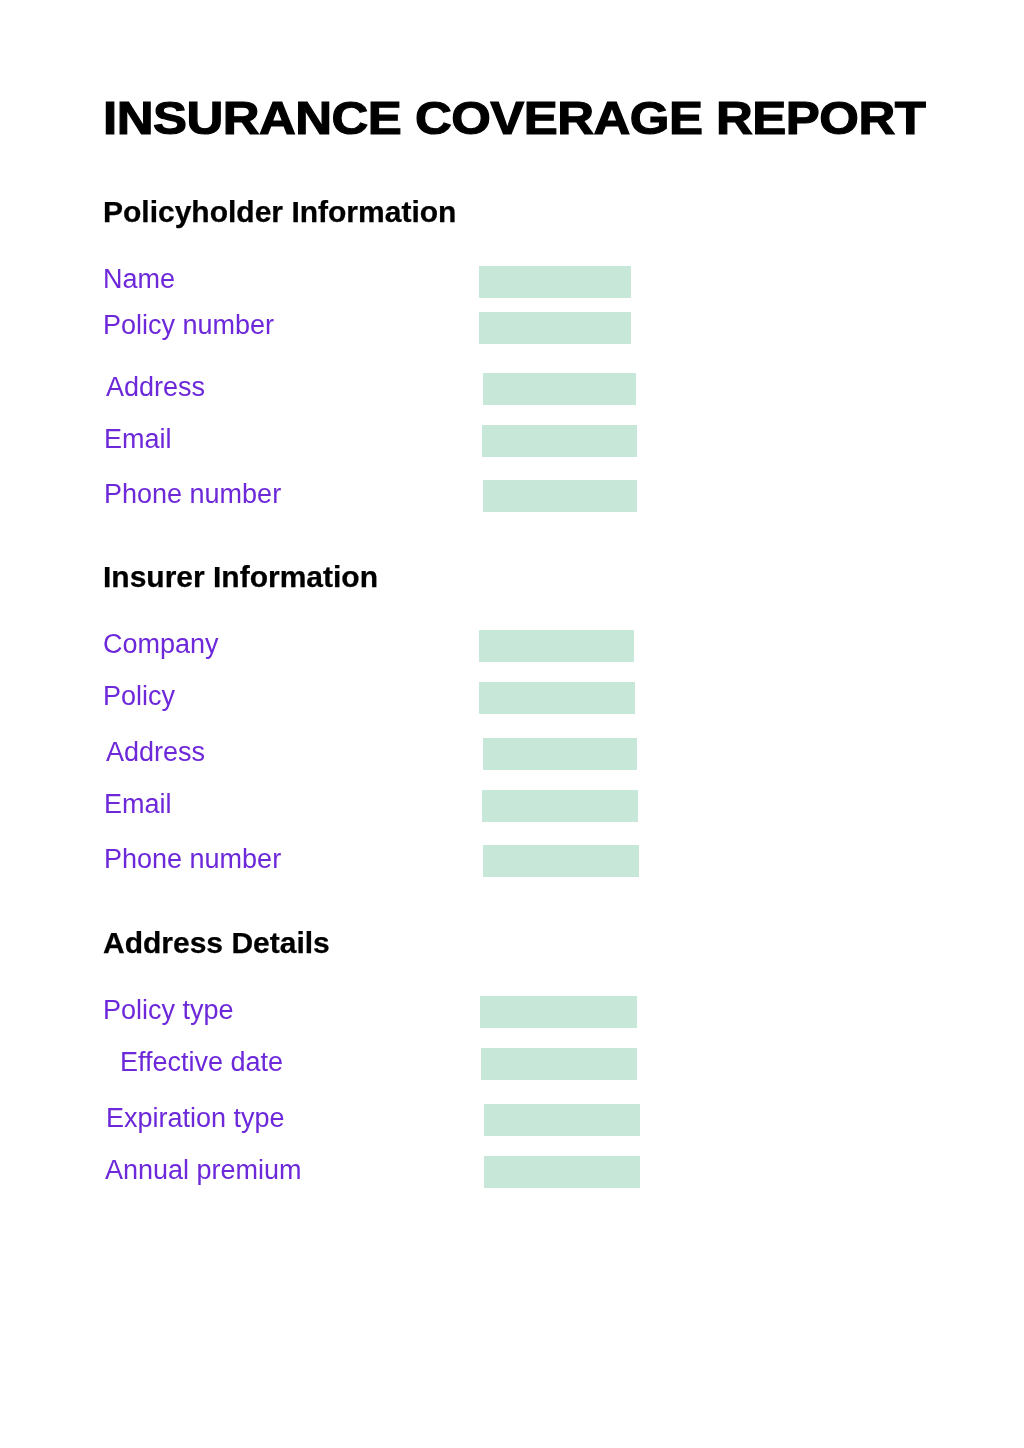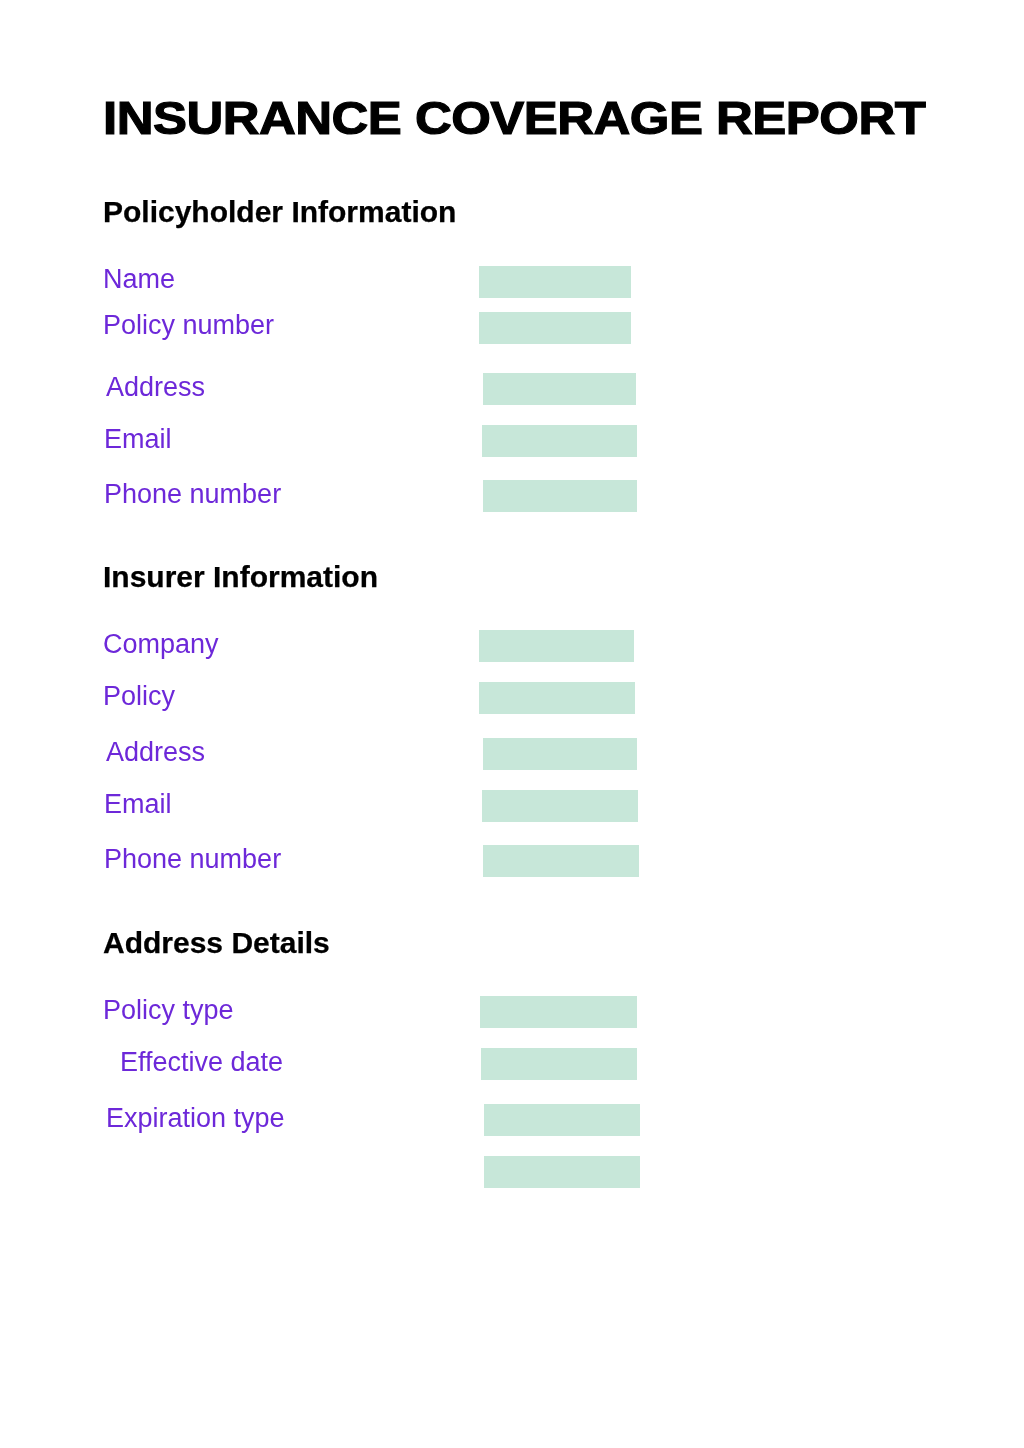--- a/index.html
+++ b/index.html
@@ -164,17 +164,18 @@
       <div class="field-label" style="left: 120px;">Effective date</div>
       <div class="field-box" style="left: 481px; top: 4px; width: 156px; background: rgb(199, 231, 217);"></div>
     </div>
 
     <div class="field-row" style="top: 174px;">
       <div class="field-label" style="left: 106px;">Expiration type</div>
       <div class="field-box" style="left: 484px; top: 4px; width: 156px; background: rgb(199, 231, 217);"></div>
     </div>
 
     <div class="field-row" style="top: 226px;">
+      <div class="field-label" style="left: 105px;">Annual premium</div>
       <div class="field-box" style="left: 484px; top: 4px; width: 156px; background: rgb(199, 231, 217);"></div>
     </div>
   </div>
 
 </div>
 
 </body></html>

